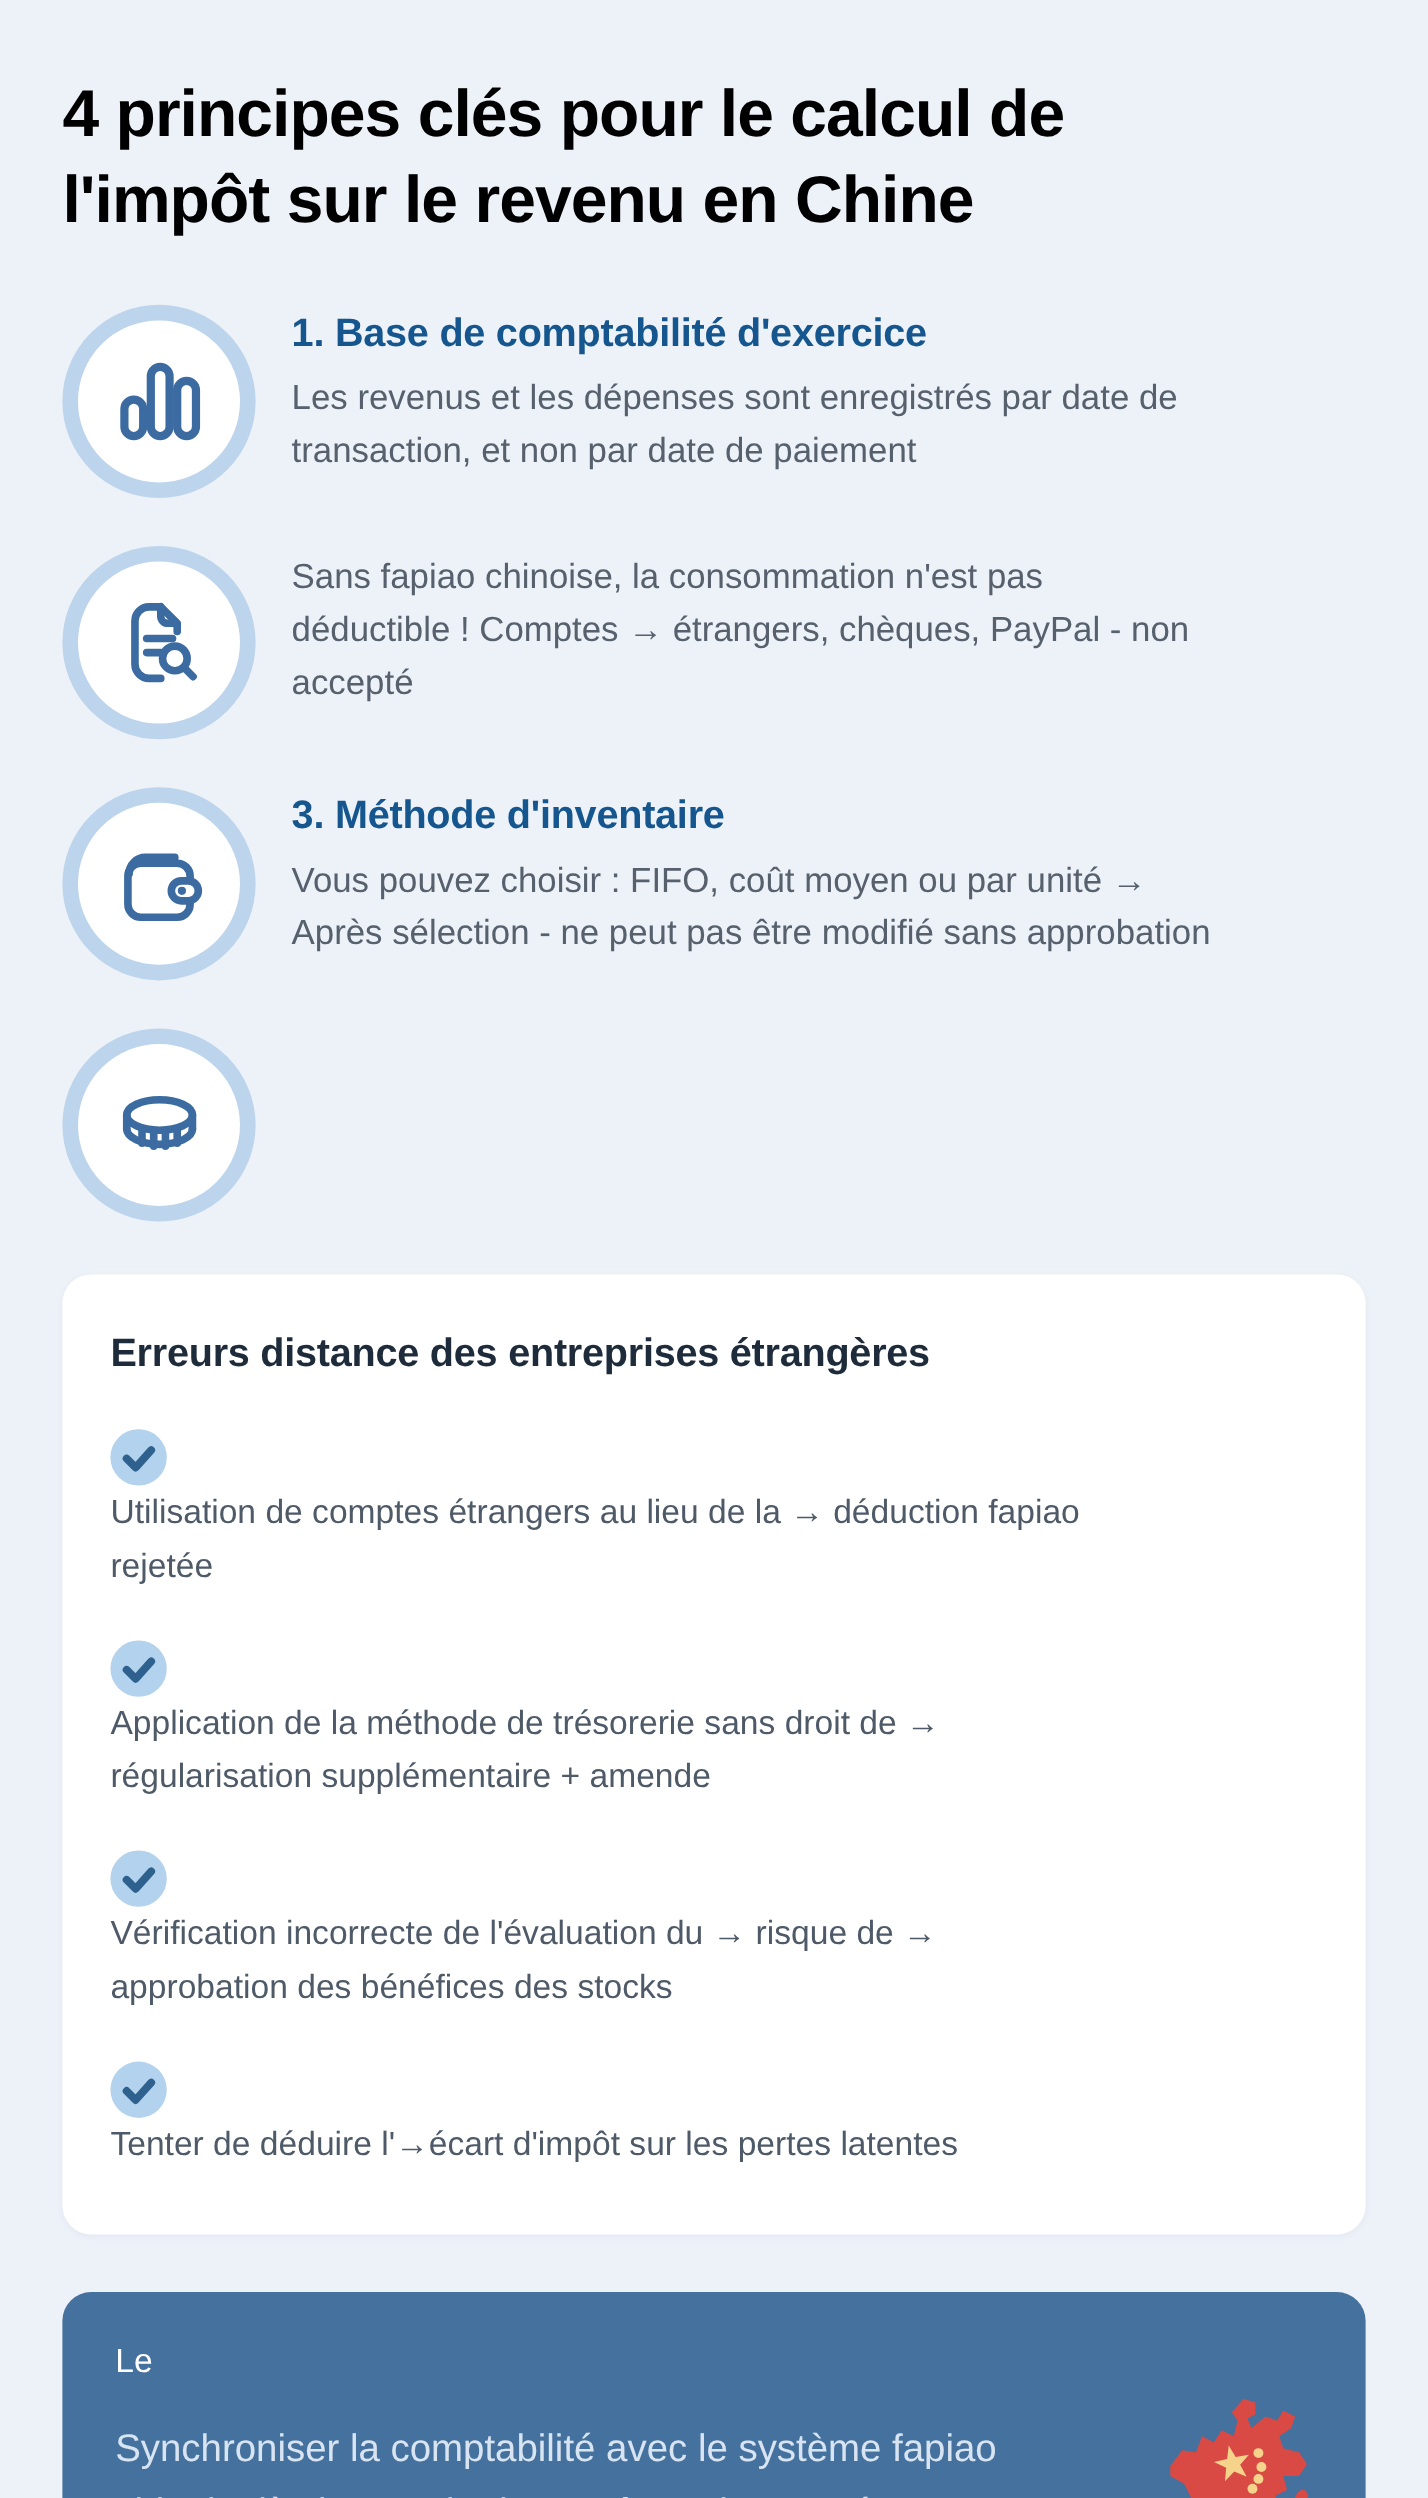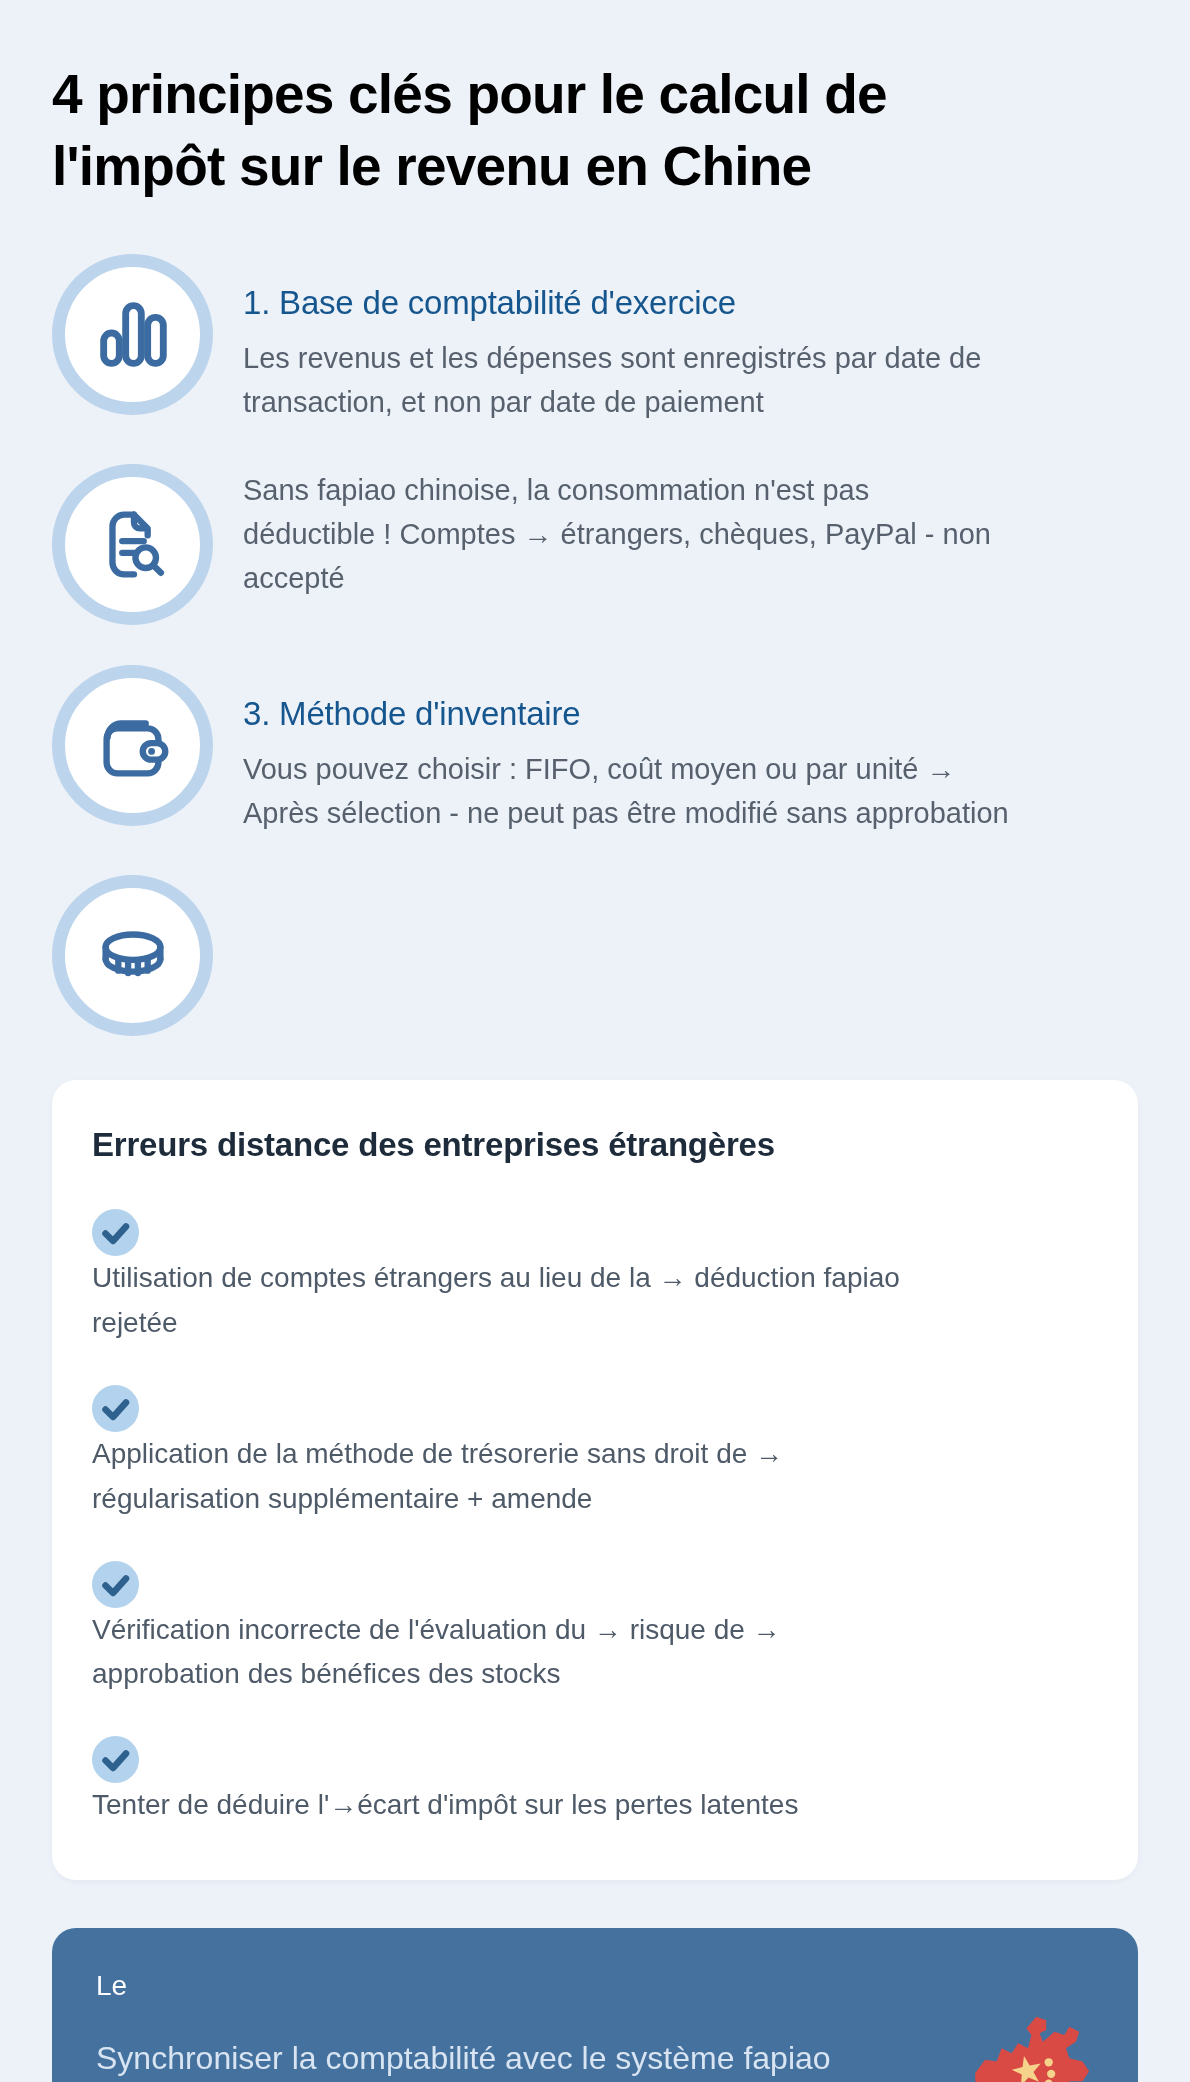--- a/index.html
+++ b/index.html
@@ -24,22 +24,22 @@
   
   .principles { display:flex; flex-direction:column; gap:40px; margin-bottom:44px; }
   .principle { display:flex; gap:30px; }
   .icon-circle {
     flex:none; width:161px; height:161px; border-radius:50%;
     background:#ffffff; border:13px solid #bcd4ec;
     display:flex; align-items:center; justify-content:center;
   }
   .principle-body { padding-top:4px; min-width:0; }
   .principle-heading {
-    font-size:33px; font-weight:400; color:#15568e;
-    margin-bottom:14px; letter-spacing:-0.2px;margin-top:26px;
+    font-size:33px; font-weight:700; color:#15568e;
+    margin-bottom:14px; letter-spacing:-0.2px;
   }
   .principle-text {
     font-size:29px; color:#57616e; line-height:1.52;
     white-space:pre-line;
   }
   
   .mistakes-card {
     background:#ffffff; border-radius:24px;
     padding:46px 26px 46px 40px;
     margin-bottom:48px;

